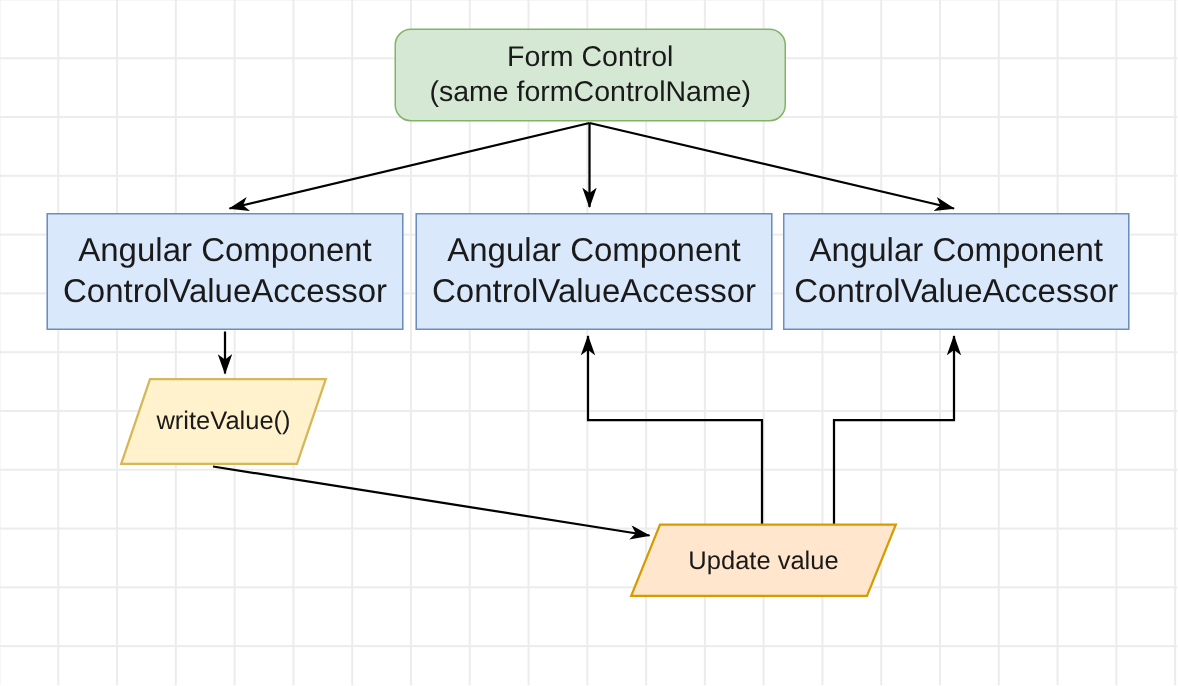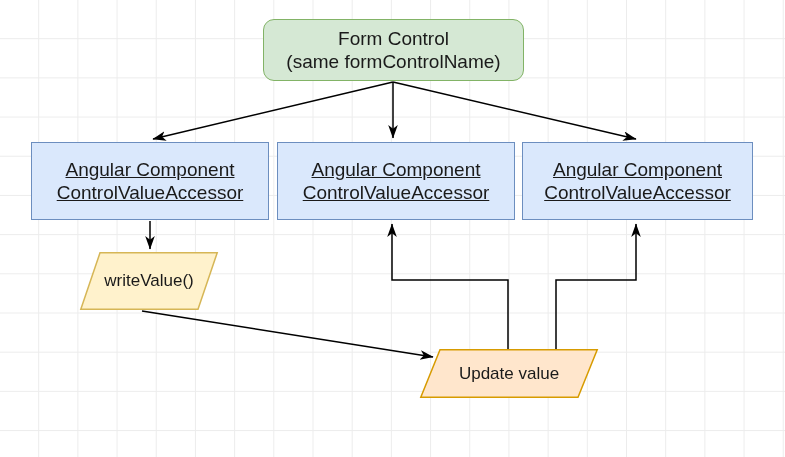--- a/index.html
+++ b/index.html
@@ -41,22 +41,21 @@
   }
   .node-rounded {
     background: #d5e8d4;
     border: 1px solid #82b366;
     border-radius: 11px;
     font-size: 19px;
   }
   .node-rect {
     background: #dae8fc;
     border: 1px solid #6c8ebf;
-    font-size: 19px;
-    text-decoration: underline;
+    font-size: 22px;
   }
   .para-wrap {
     position: absolute;
   }
   .para-wrap svg {
     position: absolute;
     left: 0;
     top: 0;
     overflow: visible;
   }

